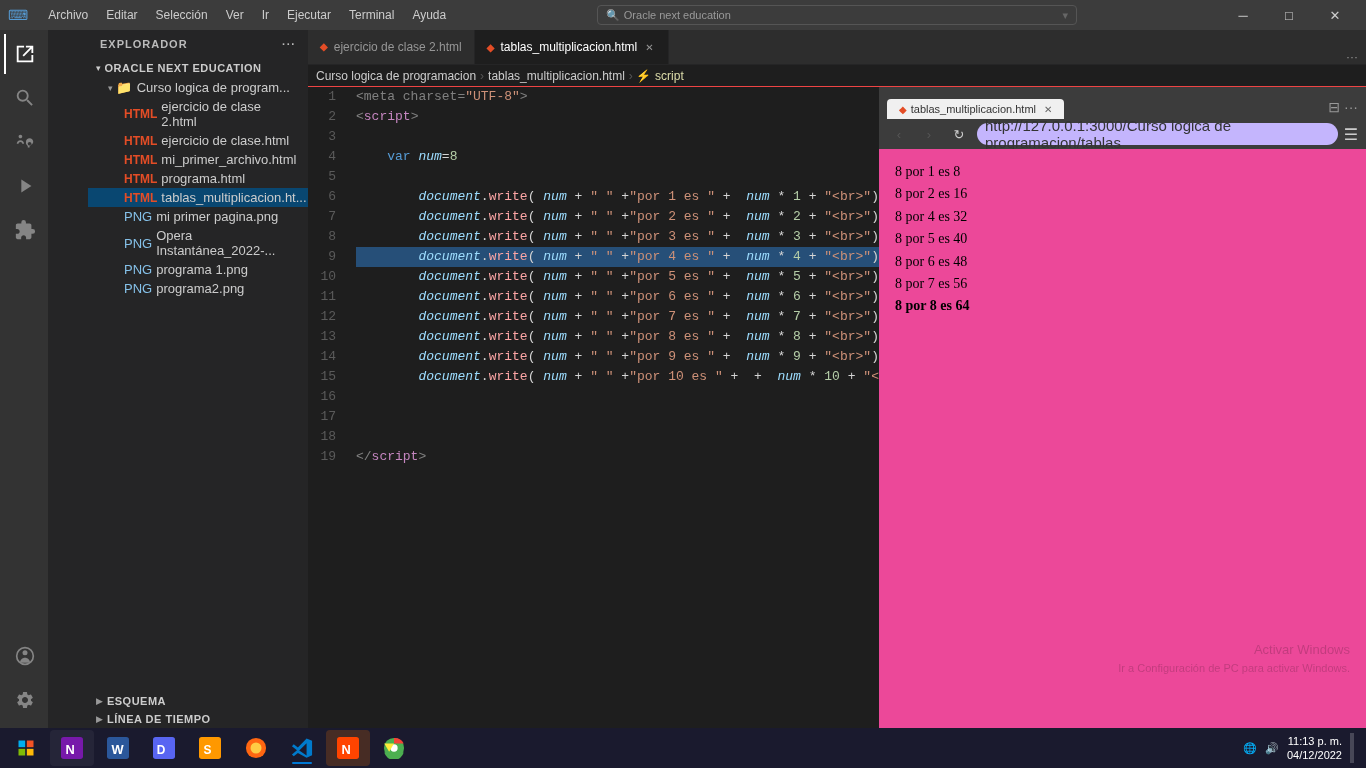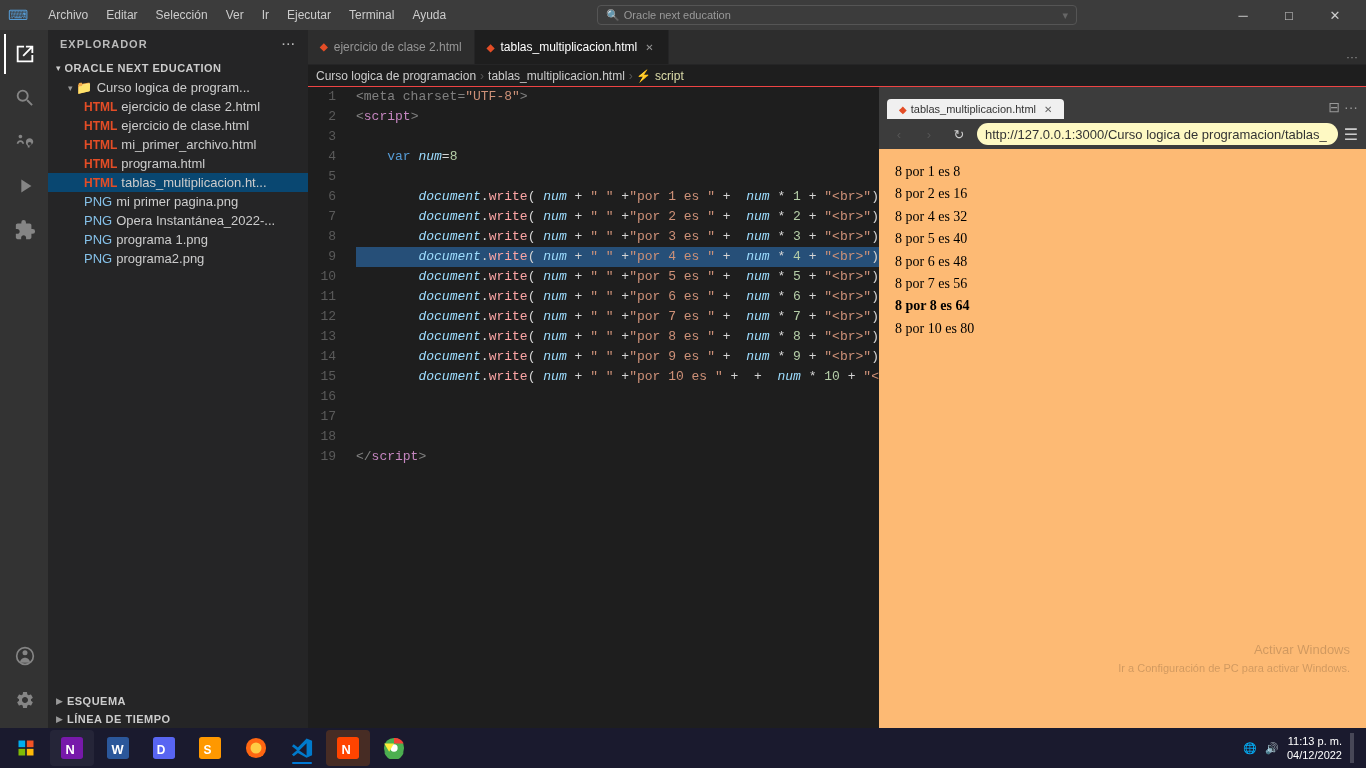--- a/index.html
+++ b/index.html
@@ -92,20 +92,21 @@
       padding-bottom: 8px;
     }
 
     
     .sidebar {
       width: 260px;
       background: #252526;
       display: flex;
       flex-direction: column;
       overflow: hidden;
+      padding-left: 40px;
     }
     .sidebar-header {
       display: flex;
       align-items: center;
       justify-content: space-between;
       padding: 8px 12px;
       font-size: 11px;
       font-weight: bold;
       letter-spacing: 1px;
       color: #bbbbbb;
@@ -256,27 +257,27 @@
       align-items: center;
       justify-content: center;
       cursor: pointer;
       color: #cccccc;
       font-size: 13px;
       background: transparent;
     }
     .browser-btn.disabled { color: #555; }
     .browser-address-bar {
       flex: 1;
-      background: #fef9c3;
+      background: #c4b5fd;
       border-radius: 12px;
       height: 22px;
       display: flex;
       align-items: center;
       padding: 0 8px;
-      font-size: 13px;
+      font-size: 15px;
       color: #333;
     }
     .browser-menu-btn { color: #cccccc; cursor: pointer; font-size: 16px; }
 
     
     .bottom-bar {
       height: 22px;
       background: #007acc;
       display: flex;
       align-items: center;
@@ -588,29 +589,28 @@
         <div class="browser-titlebar">
           <div class="browser-btn disabled">‹</div>
           <div class="browser-btn disabled">›</div>
           <div class="browser-btn">↻</div>
           <div class="browser-address-bar">
             <span>http://127.0.0.1:3000/Curso logica de programacion/tablas_</span>
           </div>
           <span class="browser-menu-btn">☰</span>
         </div>
 
-        <div style="flex:1;background:#fdba74;padding:12px 16px;font-family:'Times New Roman',serif;font-size:14px;color:#000;line-height:1.6;position:relative;">
+        <div style="flex:1;background:#ec4899;padding:12px 16px;font-family:'Times New Roman',serif;font-size:14px;color:#000;line-height:1.6;position:relative;">
           <div>8 por 1 es 8</div>
           <div>8 por 2 es 16</div>
           <div>8 por 4 es 32</div>
           <div>8 por 5 es 40</div>
           <div>8 por 6 es 48</div>
           <div>8 por 7 es 56</div>
           <div><strong>8 por 8 es 64</strong></div>
-          <div>8 por 10 es 80</div>
 
           <div style="position:absolute;bottom:50px;right:16px;color:rgba(0,0,0,0.18);font-size:13px;text-align:right;font-family:'Segoe UI',sans-serif;">
             <div>Activar Windows</div>
             <div style="font-size:11px;">Ir a Configuración de PC para activar Windows.</div>
           </div>
         </div>
       </div>
     </div>
   </div>
 </div>

